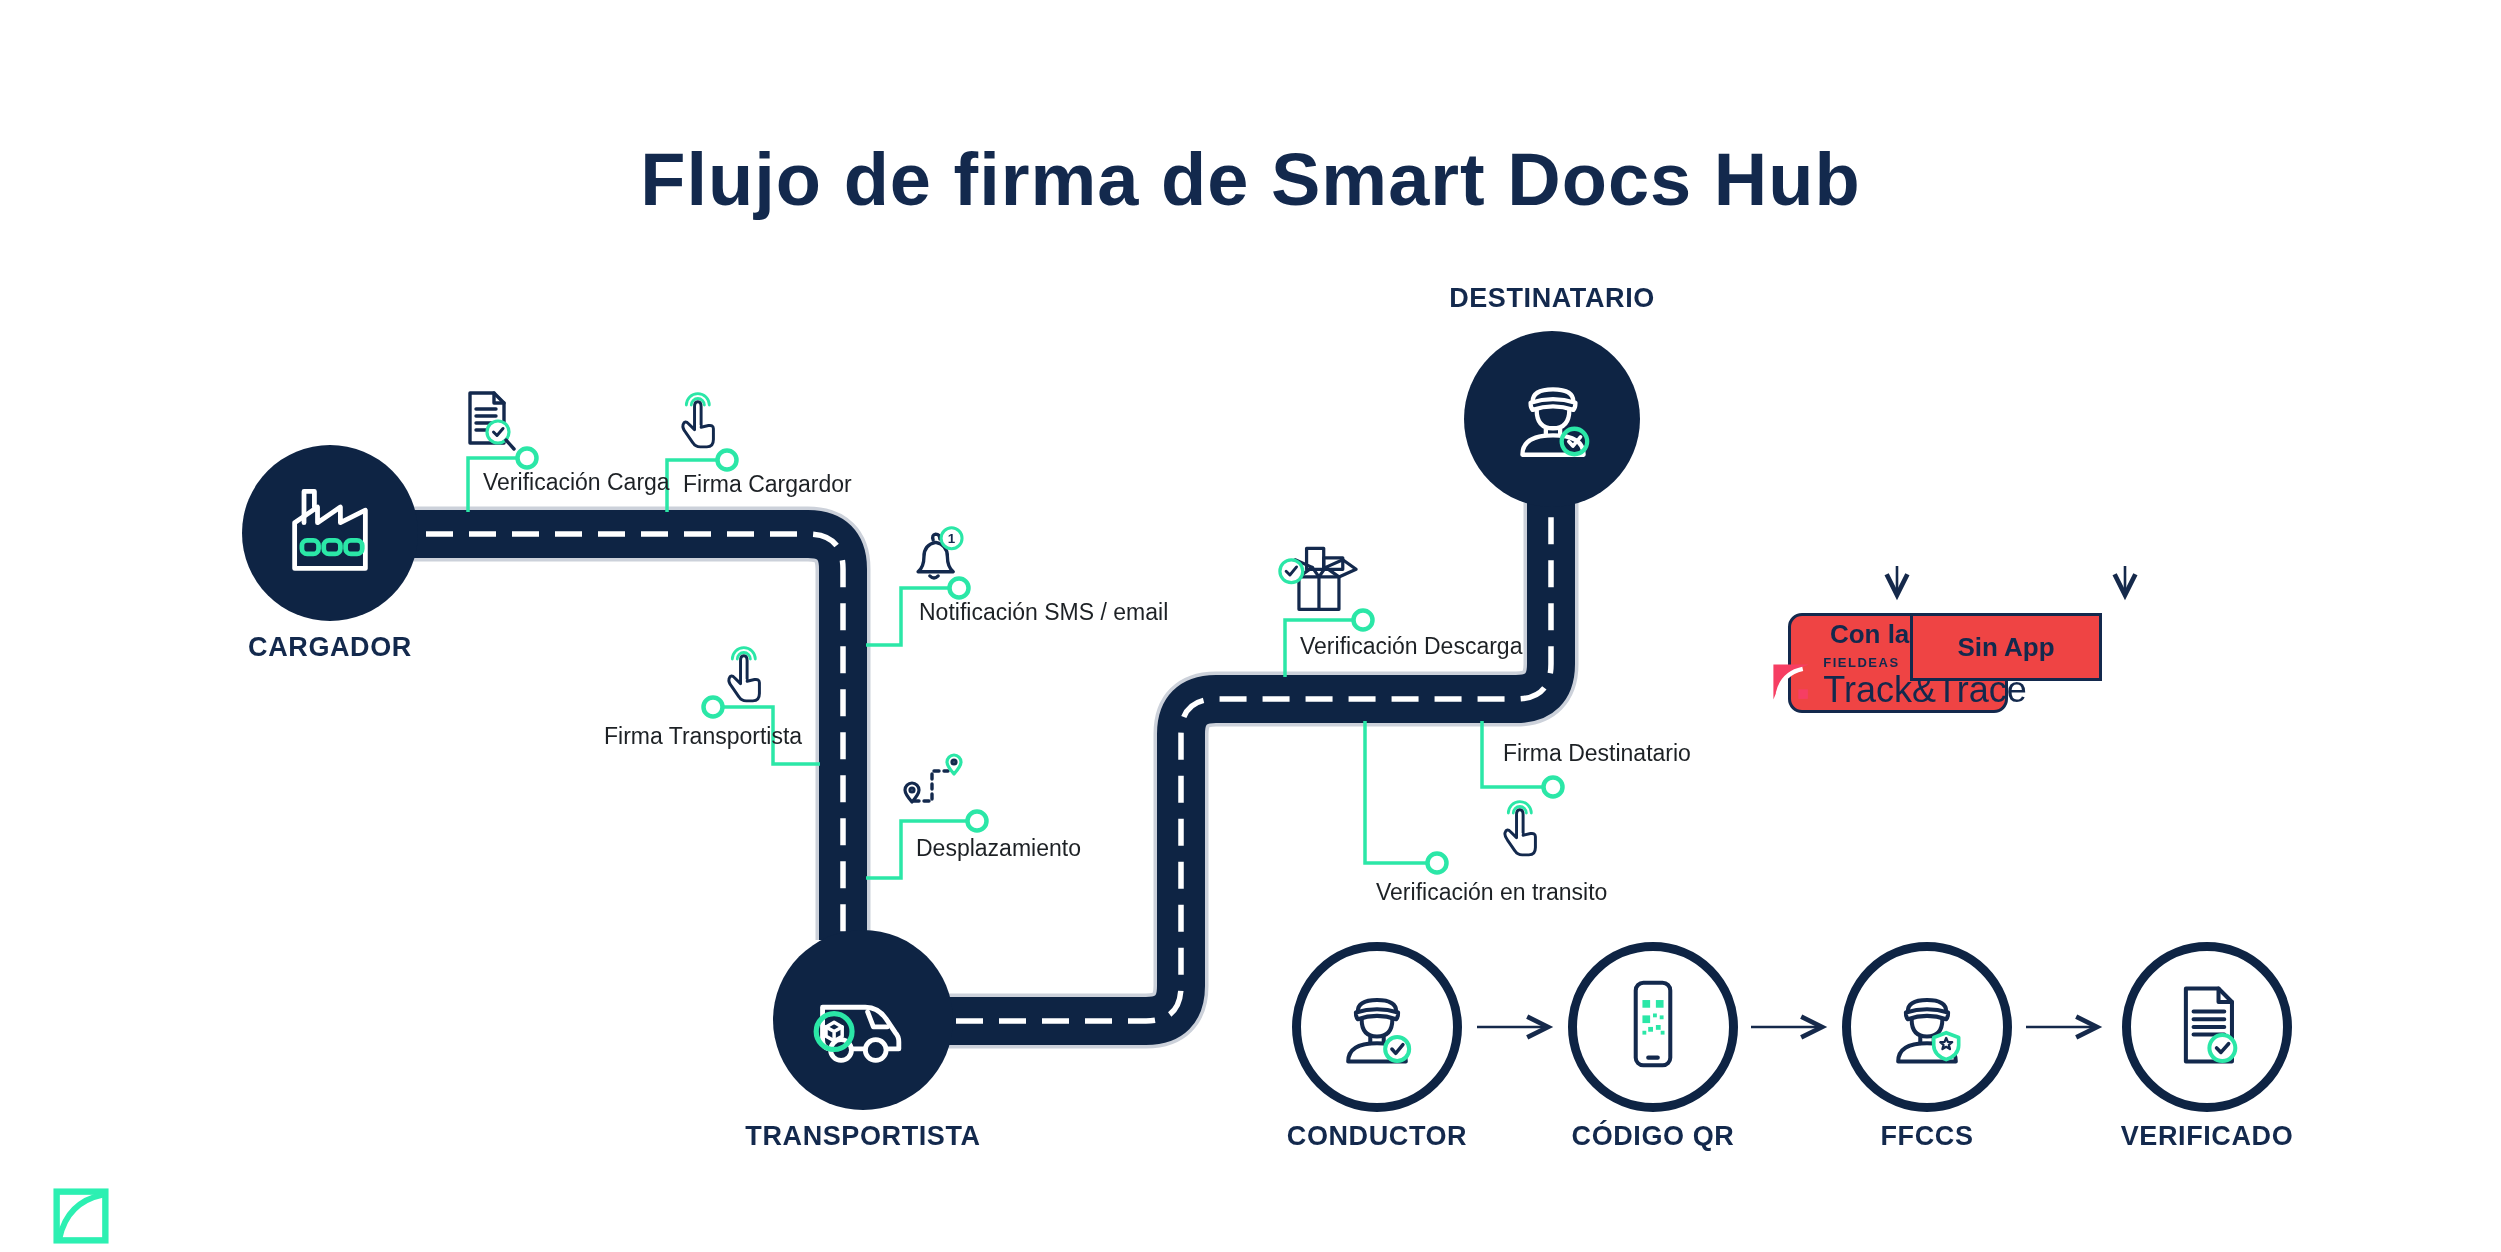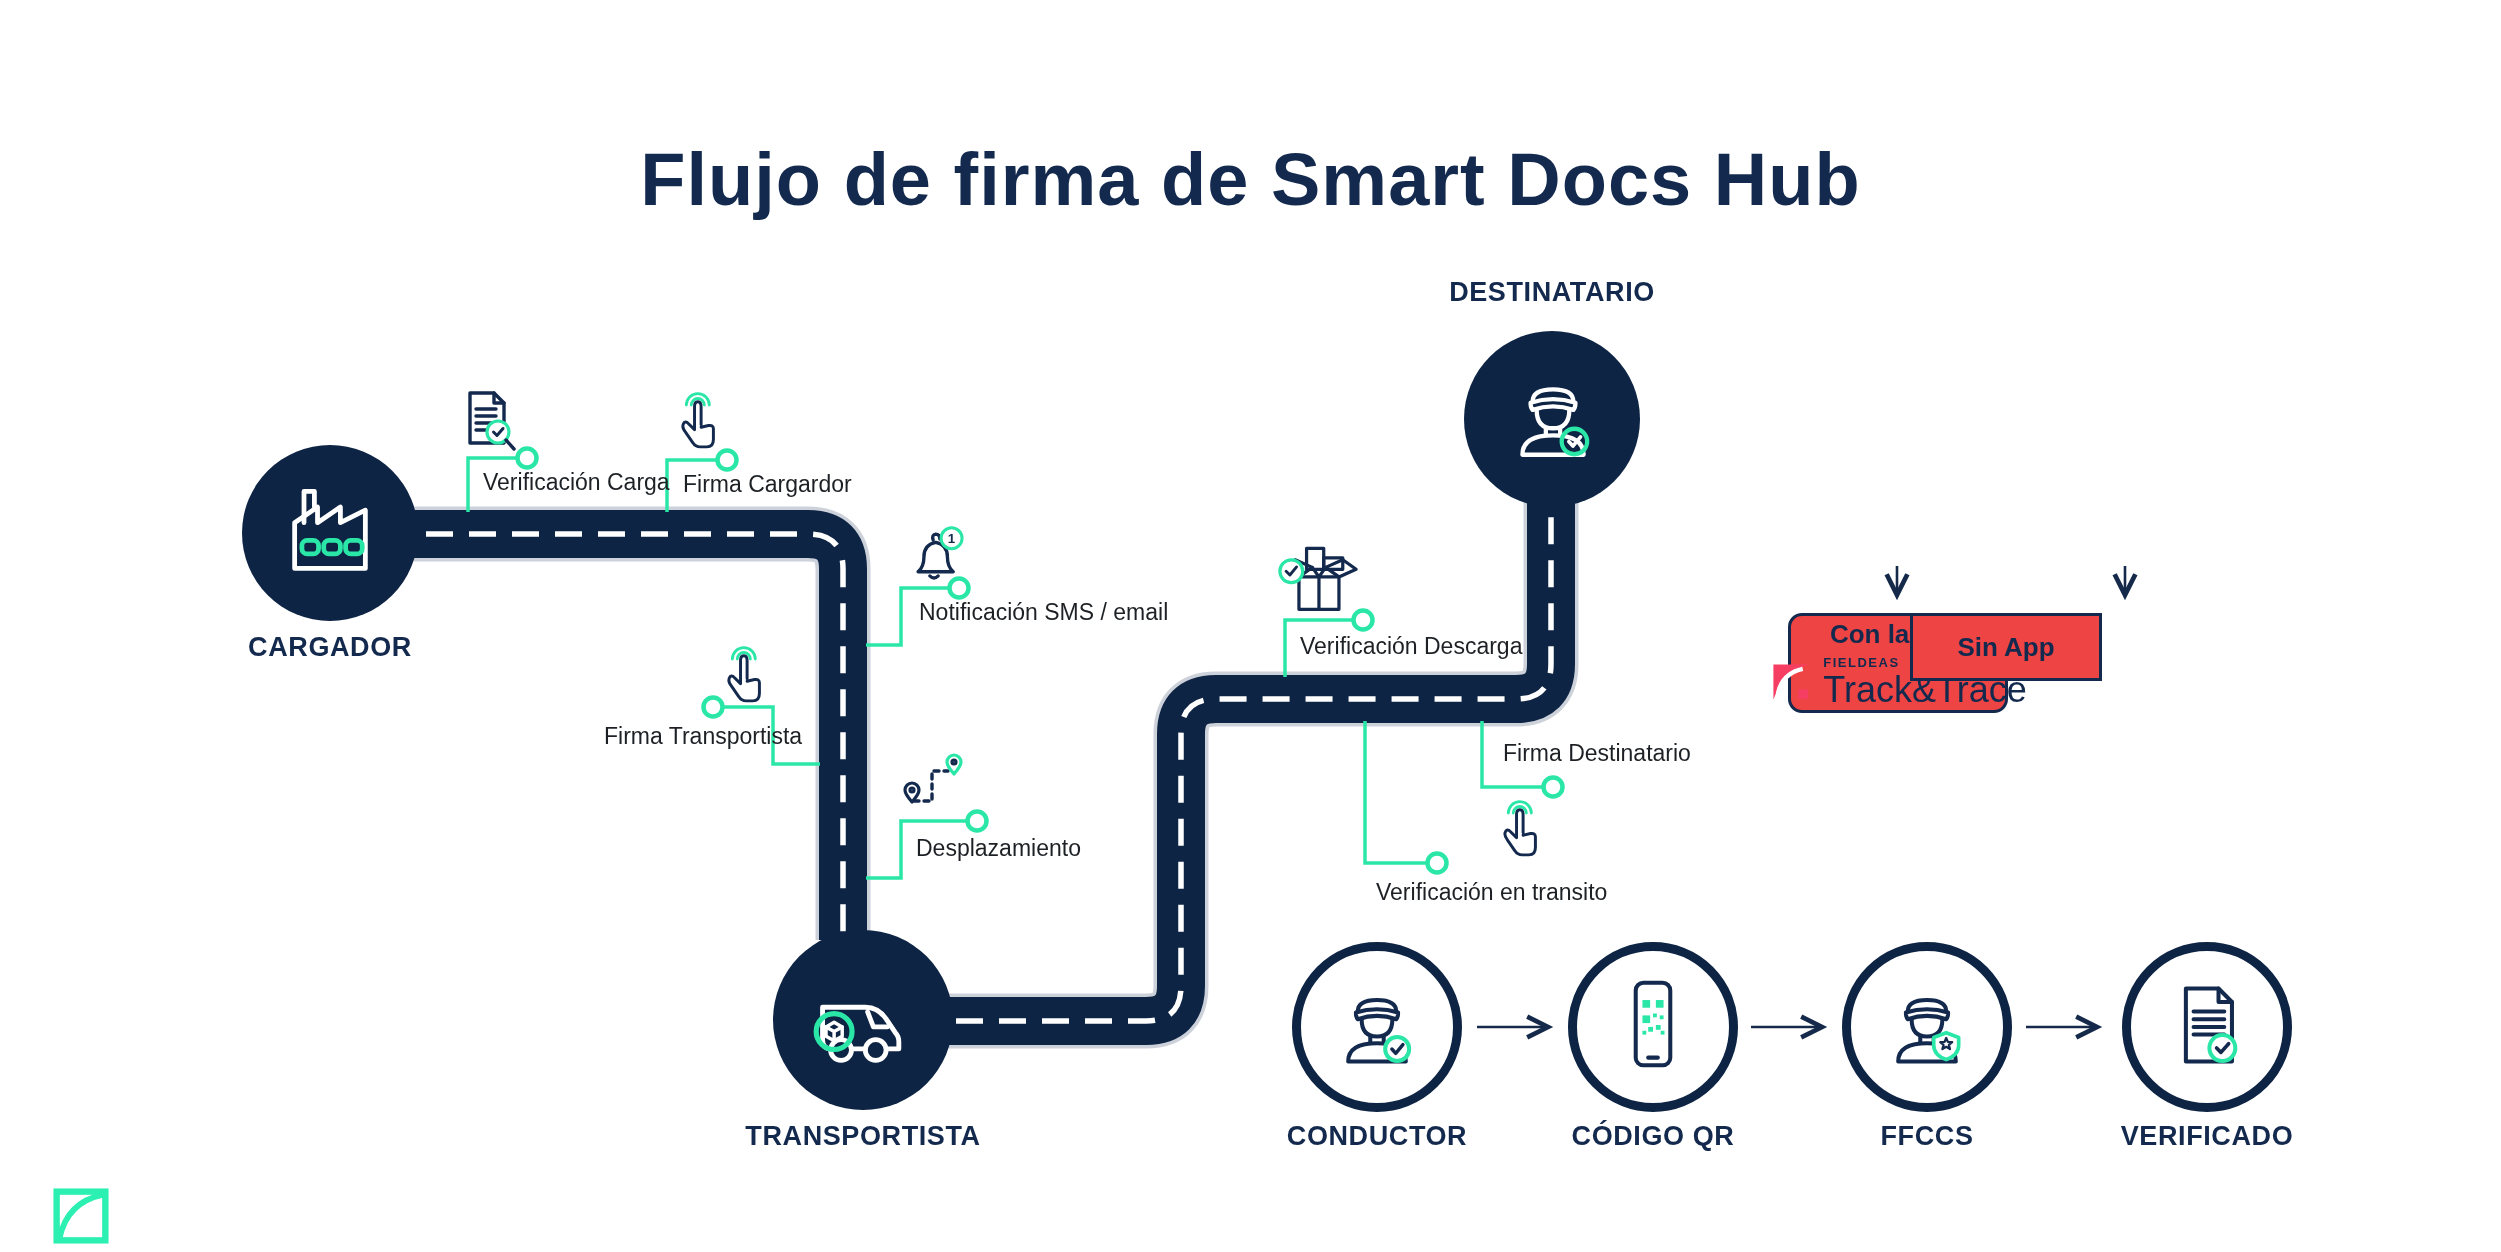--- a/index.html
+++ b/index.html
@@ -118,21 +118,21 @@
     <svg width="102" height="102" viewBox="0 0 100 100" fill="none" stroke="#ffffff" stroke-width="4.2" stroke-linejoin="round" stroke-linecap="round">
       <path d="M30 36 Q30 24 50 24 Q70 24 70 36"></path>
       <path d="M28 37 Q50 30 72 37 Q72 42 70 44 Q50 37 30 44 Q28 42 28 37 Z"></path>
       <path d="M34 44 Q34 62 50 62 Q66 62 66 44"></path>
       <path d="M43 62 V69 M57 62 V69"></path>
       <path d="M20 88 Q20 69 50 69 Q80 69 80 88 Z"></path>
       <circle cx="71" cy="75" r="12.5" stroke="#2be7a7" stroke-width="4.2"></circle>
       <path d="M65.5 75 L69.5 79.5 L77 70.5" stroke-width="3.6"></path>
     </svg>
   </div>
-  <div class="abs node-label" style="left:1432px;top:242px;width:240px">DESTINATARIO</div>
+  <div class="abs node-label" style="left:1432px;top:248px;width:240px">DESTINATARIO</div>
 
   <div class="abs" style="left:462px;top:348px">
     <svg width="66" height="72" viewBox="0 0 66 72" fill="none" stroke="#13294d" stroke-width="3.4" stroke-linejoin="round" stroke-linecap="round">
       <path d="M8 10 H32 L42 20 V60 H8 Z"></path>
       <path d="M32 10 V20 H42"></path>
       <path d="M14 26 H34 M14 33 H34 M14 40 H30 M14 47 H26"></path>
       <circle cx="36" cy="49" r="11" stroke="#2be7a7" stroke-width="3.2" fill="#ffffff"></circle>
       <path d="M31.5 49 L35 52.5 L41 45.5" stroke-width="3"></path>
       <path d="M44 57 L52 66"></path>
     </svg>

